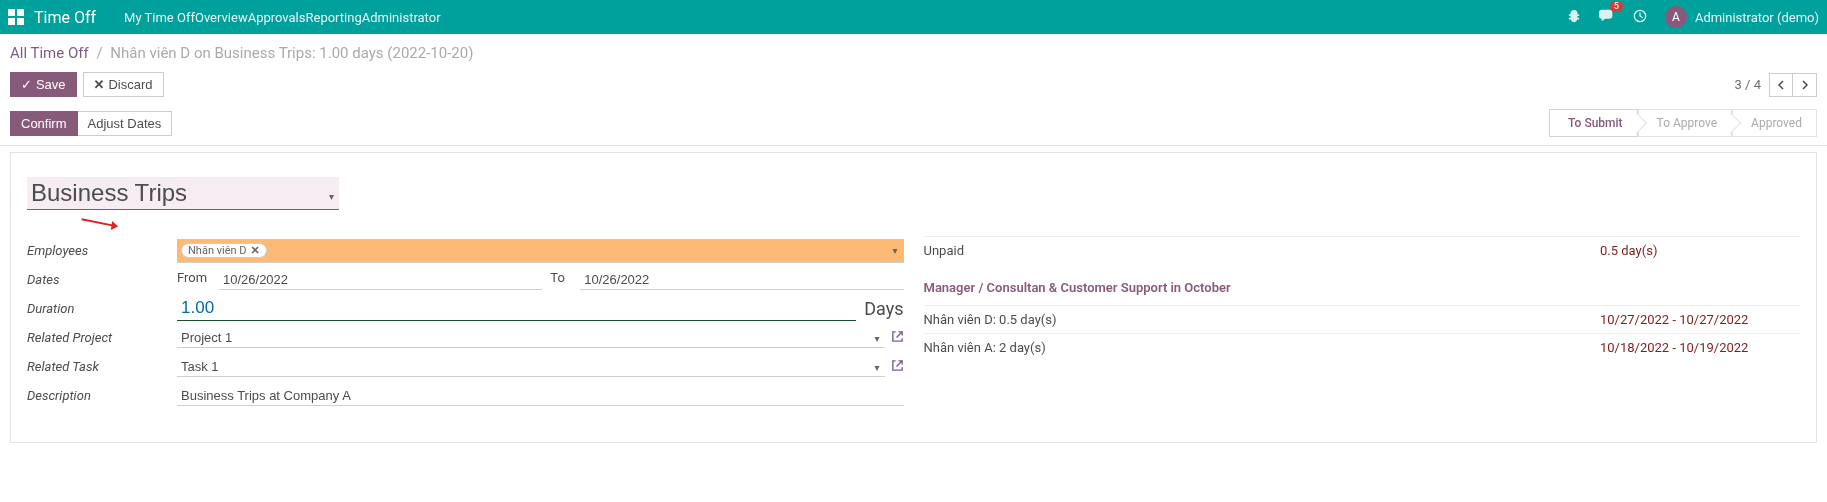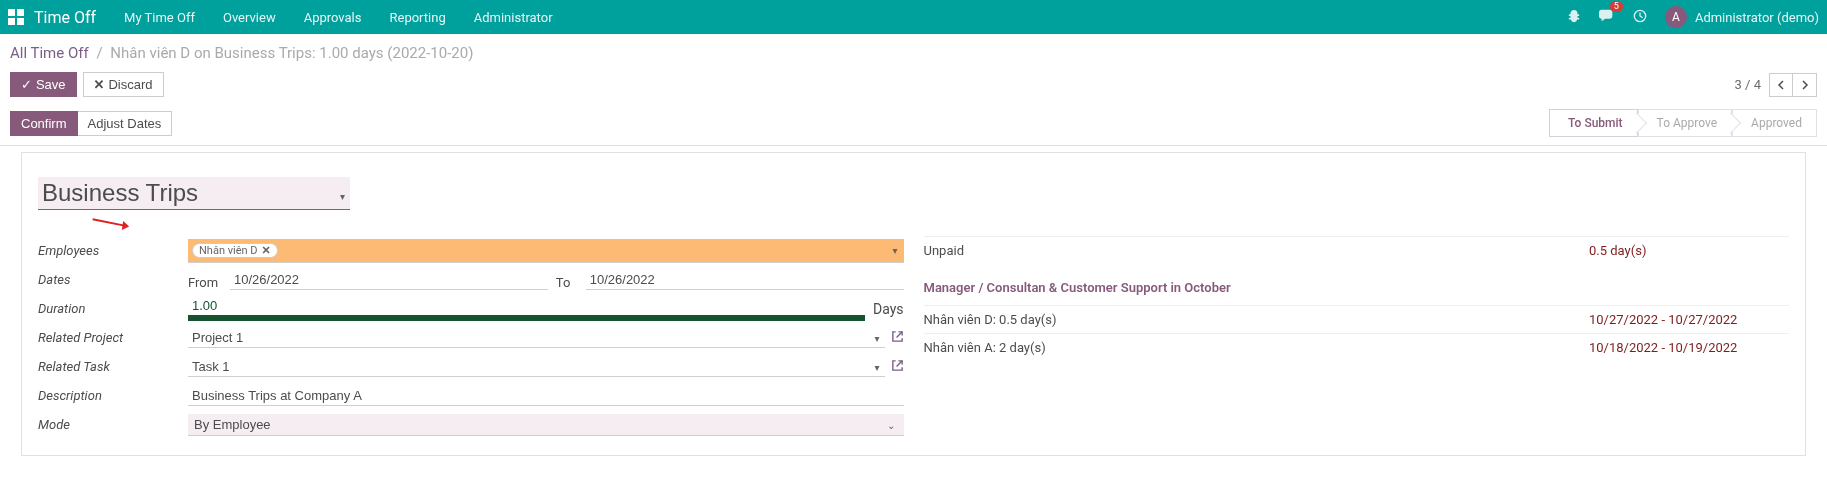--- a/index.html
+++ b/index.html
@@ -4,21 +4,21 @@
 <style>
 * { box-sizing: border-box; margin: 0; padding: 0; }
 body { font-family: -apple-system, BlinkMacSystemFont, "Segoe UI", Roboto, "Helvetica Neue", Arial, sans-serif; font-size: 13px; color: #4c4c4c; background: #fff; }
 
 
 .top-nav { background: #00a09d; height: 34px; display: flex; align-items: center; color: #fff; padding: 0 8px; }
 .top-nav-left { display: flex; align-items: center; }
 .apps-icon { width: 16px; height: 16px; margin-right: 10px; display: grid; grid-template-columns: 1fr 1fr; grid-template-rows: 1fr 1fr; gap: 2px; cursor: pointer; }
 .apps-icon span { background: #fff; display: block; }
 .app-title { font-size: 16px; font-weight: 400; margin-right: 28px; color: #fff; }
-.nav-menu { display: flex; gap: 28px; }
+.nav-menu { display: flex; }
 .nav-item { color: rgba(255,255,255,0.9); font-size: 13px; cursor: pointer; }
 .top-nav-right { margin-left: auto; display: flex; align-items: center; gap: 18px; }
 .nav-icon { color: rgba(255,255,255,0.85); cursor: pointer; position: relative; font-size: 14px; }
 .badge { position: absolute; top: -8px; right: -8px; background: #d23f3a; color: #fff; font-size: 9px; border-radius: 8px; padding: 1px 4px; line-height: 1; }
 .user-box { display: flex; align-items: center; gap: 8px; cursor: pointer; }
 .avatar { width: 22px; height: 22px; border-radius: 50%; background: #875a7b; color: #fff; display: flex; align-items: center; justify-content: center; font-size: 12px; }
 .user-name { color: rgba(255,255,255,0.9); font-size: 13px; }
 
 
 .breadcrumb-row { padding: 10px 10px 4px 10px; display: flex; align-items: center; }
@@ -45,44 +45,44 @@
 .statusbar-buttons { display: flex; }
 .btn-confirm { background: #875a7b; border: 1px solid #875a7b; color: #fff; padding: 4px 10px; font-size: 13px; cursor: pointer; }
 .btn-adjust { border: 1px solid #ccc; background: #fff; padding: 4px 10px; font-size: 13px; cursor: pointer; margin-left: 0; border-left: none; color: #4c4c4c; }
 .status-stages { margin-left: auto; display: flex; align-items: center; }
 .stage { position: relative; padding: 6px 14px 6px 18px; font-size: 12px; color: #aaa; background: #fff; border: 1px solid #dee2e6; }
 .stage.active { color: #875a7b; font-weight: 500; border-color: #ced4da; }
 .stage::after { content: ""; position: absolute; right: -7px; top: 50%; transform: translateY(-50%) rotate(45deg); width: 14px; height: 14px; background: #fff; border-top: 1px solid #dee2e6; border-right: 1px solid #dee2e6; z-index: 1; }
 .stage:last-child::after { display: none; }
 
 
-.sheet { margin: 6px 21px; border: 1px solid #dee2e6; background: #fff; padding: 24px 16px 16px 16px; position: relative; }
+.sheet { margin: 6px 10px; border: 1px solid #dee2e6; background: #fff; padding: 24px 16px 32px 16px; position: relative; }
 .title-field { position: relative; }
 .title-input { font-size: 24px; border: none; border-bottom: 1px solid #875a7b; background: #f5edf2; padding: 2px 20px 2px 4px; width: 312px; color: #4c4c4c; outline: none; }
 .title-caret { position: absolute; left: 302px; top: 14px; font-size: 10px; color: #666; cursor: pointer; }
 .red-arrow { position: absolute; left: 54px; top: 36px; color: #d22; font-size: 18px; transform: rotate(35deg); pointer-events: none; }
 
 .form-grid { display: flex; margin-top: 26px; gap: 20px; }
 .form-col { flex: 1; }
 .form-row { display: flex; align-items: center; min-height: 29px; }
 .form-label { width: 150px; color: #4c4c4c; font-size: 13px; flex-shrink: 0; font-style: italic; }
 .form-value { flex: 1; display: flex; align-items: center; position: relative; }
 
 .tag-field { flex: 1; border-bottom: 1px solid #cfcfcf; background: #fdba74; padding: 2px 20px 2px 4px; min-height: 24px; display: flex; align-items: center; position: relative; }
 .tag-chip { display: inline-flex; align-items: center; border: 1px solid #ccc; background: #fff; border-radius: 10px; padding: 0 6px; font-size: 11px; color: #666; gap: 4px; }
 .tag-x { font-weight: bold; cursor: pointer; color: #666; font-size: 11px; }
 .field-caret { position: absolute; right: 6px; top: 50%; transform: translateY(-50%); font-size: 10px; color: #666; cursor: pointer; }
 
-.date-row { display: flex; align-items: flex-end; gap: 8px; width: 100%; }
+.date-row { display: flex; align-items: flex-start; gap: 8px; width: 100%; }
 .date-sublabel { width: 34px; color: #4c4c4c; font-size: 13px; }
 .date-sublabel.to { width: 22px; }
 .date-input { border: none; border-bottom: 1px solid #cfcfcf; padding: 2px 4px; font-size: 13px; color: #4c4c4c; flex: 1; outline: none; background: transparent; }
 
-.dur-input { border: none; border-bottom: 6px solid #14532d; padding: 2px 4px; font-size: 13px; color: #14532d; flex: 1; outline: none; background: transparent; }
-.dur-unit { margin-left: 8px; color: #4c4c4c; font-size: 14px; }
+.dur-input { border: none; border-bottom: 1px solid #14532d; padding: 2px 4px; font-size: 17px; color: #0369a1; flex: 1; outline: none; background: transparent; }
+.dur-unit { margin-left: 8px; color: #4c4c4c; font-size: 18px; }
 
 .m2o-input { border: none; border-bottom: 1px solid #cfcfcf; padding: 2px 4px; font-size: 13px; color: #4c4c4c; width: 100%; outline: none; background: transparent; }
 .m2o-caret { position: absolute; right: 24px; top: 50%; transform: translateY(-50%); font-size: 10px; color: #666; cursor: pointer; }
 .external-link { color: #7b5e86; font-size: 13px; cursor: pointer; margin-left: 6px; }
 
 .text-input { border: none; border-bottom: 1px solid #cfcfcf; padding: 2px 4px; font-size: 13px; color: #4c4c4c; width: 100%; outline: none; background: transparent; }
 
 .select-field { border: none; border-bottom: 1px solid #cfcfcf; background: #f5edf2; padding: 3px 6px; font-size: 13px; color: #4c4c4c; width: 100%; outline: none; appearance: none; }
 .select-wrap { position: relative; width: 100%; }
 .select-caret { position: absolute; right: 8px; top: 50%; transform: translateY(-50%); font-size: 10px; color: #666; pointer-events: none; }
@@ -264,31 +264,20 @@
         </div>
       </div>
 
       <div class="form-row">
         <div class="form-label">Description</div>
         <div class="form-value">
           <input class="text-input" value="Business Trips at Company A" style="">
         </div>
       </div>
 
-      <div class="form-row">
-        <div class="form-label">Mode</div>
-        <div class="form-value">
-          <div class="select-wrap">
-            <select class="select-field">
-              <option>By Employee</option>
-            </select>
-            <span class="select-caret">⌄</span>
-          </div>
-        </div>
-      </div>
 
     </div>
 
     <div class="form-col">
       <div class="summary-section">
         <div class="summary-row">
           <div class="summary-label">Unpaid</div>
           <div class="summary-value">0.5 day(s)</div>
         </div>
       </div>

